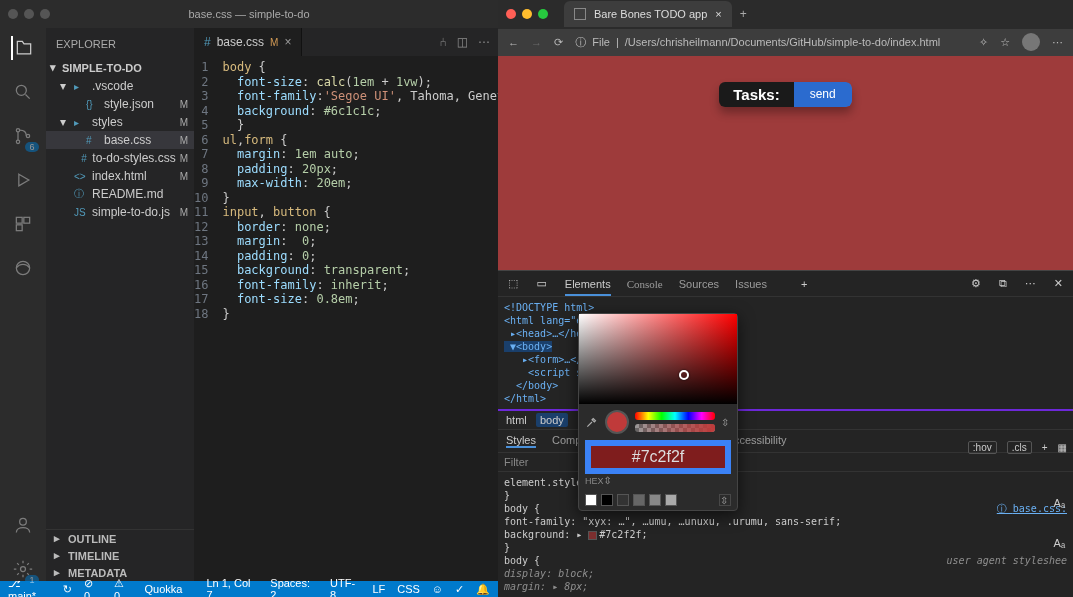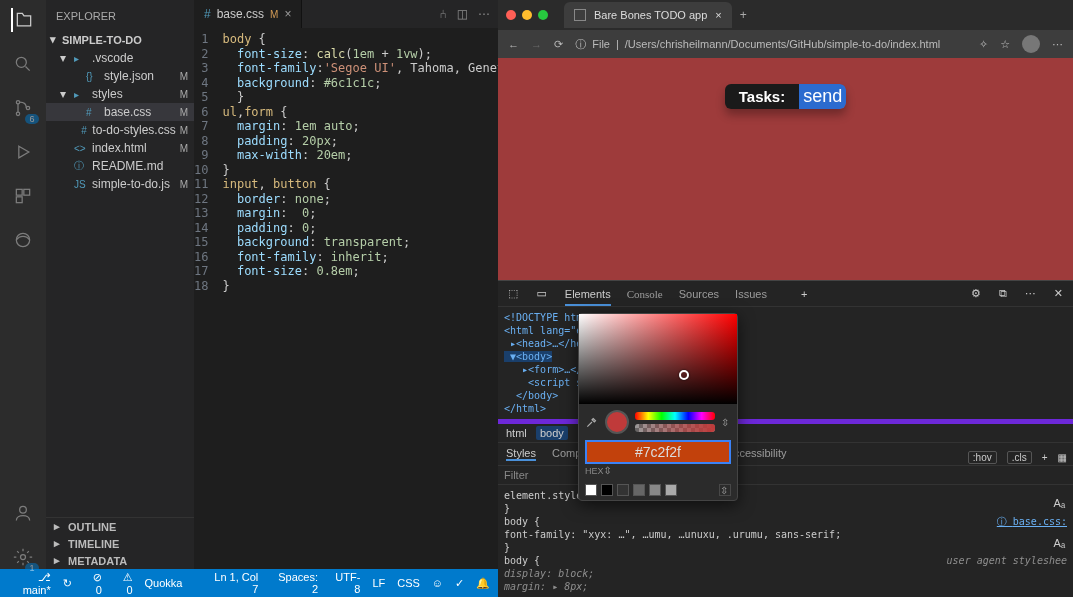--- a/index.html
+++ b/index.html
@@ -37,47 +37,47 @@
 .gutter { text-align:right; color:#6e7681; padding:4px 10px 0 0; user-select:none; background:#1e1e1e;}
 .codebody{ padding:4px 0 0 4px; white-space:pre; color:#ccc;}
 .sel {color:#d7ba7d;}
 .prop{color:#9cdcfe;}
 .val{color:#b5cea8;}
 .str{color:#ce9178;}
 .pun{color:#ccc;}
 .num{color:#b5cea8;}
 .fn{color:#dcdcaa;}
 
-.status { height:28px; background:#007acc; color:#fff; display:flex; align-items:center; font-size:11px; padding:0 8px; gap:12px;text-align:right;}
+.status { height:16px; background:#007acc; color:#fff; display:flex; align-items:center; font-size:11px; padding:0 8px; gap:12px;}
 .status .spacer{flex:1;}
 
 
 .browser { flex:1; background:#2b2b2b; display:flex; flex-direction:column;}
 .br-tabs{height:32px; background:#2b2b2b; display:flex; align-items:center; padding-left:8px; gap:8px;}
 .br-traffic{display:flex; gap:6px;}
 .br-traffic span{width:10px;height:10px;border-radius:50%;}
 .br-traffic .r{background:#ff5f56;} .br-traffic .y{background:#ffbd2e;} .br-traffic .g{background:#27c93f;}
 .br-tab{background:#3d3d3d; height:26px; border-radius:6px 6px 0 0; display:flex; align-items:center; padding:0 10px; gap:8px; font-size:11px; color:#ddd; margin-left:8px;}
 .br-toolbar{height:30px;background:#3d3d3d;display:flex;align-items:center;gap:12px;padding:0 10px;font-size:11px;color:#bbb;}
 .br-url{flex:1;display:flex;align-items:center;gap:6px;}
 .page{height:235px;background:#9e3b3b;display:flex;justify-content:center;padding-top:26px;}
 .tasks{display:flex;height:25px;border-radius:6px;overflow:hidden;box-shadow:0 6px 10px rgba(0,0,0,.3);}
 .tasks .lab{background:#1a1a1a;color:#fff;padding:0 14px;display:flex;align-items:center;font-size:15px;font-weight:600;}
 .tasks input{border:none;width:180px;padding:0 10px;font-size:13px;}
-.tasks .send{background:#2b6bcf;color:#fff;padding:0 4px;display:flex;align-items:center;font-size:18px;cursor:pointer;border-radius:0 6px 6px 0; border:none; margin-left:0;}
+.tasks .send{background:#2b6bcf;color:#fff;padding:0 16px;display:flex;align-items:center;font-size:12px;cursor:pointer;border-radius:0 6px 6px 0; border:none; margin-left:0;}
 
 
 .devtools{flex:1;background:#242424;display:flex;flex-direction:column;position:relative;font-size:11px;color:#ccc;border-top:1px solid #444;}
 .dt-tabs{height:26px;display:flex;align-items:center;gap:18px;padding:0 10px;border-bottom:1px solid #333;}
 .dt-tabs .t{cursor:pointer; opacity:.7;}
 .dt-tabs .t.active{opacity:1;border-bottom:2px solid #4a90d9;padding-bottom:4px;}
 .dt-tabs .grow{flex:1;}
 .dt-dom{padding:4px 6px;font-family:Menlo,monospace;font-size:10px;line-height:13px;color:#8bb;white-space:pre;}
 .dt-dom .tag{color:#6ab0f3;} .dt-dom .sel{background:#1a3f6b;}
-.breadcrumb{padding:3px 8px;border-top:5px solid #6d28d9;border-bottom:1px solid #333;}
+.breadcrumb{padding:3px 8px;border-top:2px solid #6d28d9;border-bottom:1px solid #333;}
 .dt-sub{display:flex;gap:16px;padding:4px 8px;border-bottom:1px solid #333;}
 .dt-sub .s{opacity:.7;cursor:pointer;} .dt-sub .s.active{opacity:1;border-bottom:2px solid #4a90d9;}
 .dt-extras{position:absolute;right:6px;top:170px;display:flex;gap:10px;font-size:10px;align-items:center;}
 .dt-extras .box{border:1px solid #555;padding:0 4px;border-radius:2px;}
 .styles-pane{padding:4px 6px;font-family:Menlo,monospace;font-size:10px;line-height:13px;}
 .styles-pane .file{float:right;color:#6ab0f3;text-decoration:underline;}
 .styles-pane .gray{color:#8e8e8e;font-style:italic;}
 .swatch{display:inline-block;width:9px;height:9px;vertical-align:middle;border:1px solid #555;margin-right:2px;}
 
 
@@ -85,34 +85,42 @@
 .picker .sat{height:90px; background:linear-gradient(to top, #000, transparent), linear-gradient(to right,#fff,#f00); position:relative;}
 .picker .sat .handle{position:absolute;width:10px;height:10px;border:2px solid #fff;border-radius:50%;left:100px;top:56px;box-shadow:0 0 2px #000;}
 .picker .row{display:flex;align-items:center;gap:6px;padding:6px;}
 .picker .eyedrop{width:14px;height:14px;opacity:.8;}
 .picker .bigsw{width:24px;height:24px;border-radius:50%;background:#c03a3a;border:2px solid #555;}
 .picker .sliders{flex:1;}
 .picker .hue{height:8px;border-radius:3px;background:linear-gradient(to right,red,yellow,lime,cyan,blue,magenta,red);margin-bottom:4px;position:relative;}
 .picker .alpha{height:8px;border-radius:3px;background:repeating-conic-gradient(#666 0 25%, #999 0 50%) 0/8px 8px;position:relative;}
 .picker .alpha::after{content:"";position:absolute;inset:0;background:linear-gradient(to right, transparent, #c03a3a);border-radius:3px;}
 .picker .hexbox{display:flex;flex-direction:column;align-items:center;padding:0 6px 4px;}
-.picker .hexbox input{width:100%;background:#c2410c;border:2px solid #3b82f6;color:#ddd;text-align:center;padding:2px;font-size:14px;}
+.picker .hexbox input{width:100%;background:#7f1d1d;border:6px solid #3b82f6;color:#ddd;text-align:center;padding:2px;font-size:16px;}
 .picker .hexbox .lab{color:#888;font-size:9px;margin-top:2px;}
 .picker .swrow{display:flex;gap:4px;padding:4px 6px;}
 .picker .swrow span{width:12px;height:12px;border:1px solid #555;}
 .dropdown{width:10px;opacity:.7;cursor:pointer;}
 
 .ico-svg{width:20px;height:20px;stroke:#ccc;fill:none;stroke-width:1.5;}
 </style>
 </head>
 <body>
 
 <div class="workspace">
 
   <div class="vscode">
+    <div class="vs-title">
+      <div class="traffic">
+          <span></span>
+          <span></span>
+          <span></span>
+        </div>
+      <span>base.css — simple-to-do</span>
+    </div>
     <div class="vs-main">
       <div class="activity">
         <div class="ico active">
             <svg class="ico-svg" viewBox="0 0 24 24">
               <path d="M4 4h6l2 3h8v12H4z"></path>
             </svg>
           </div>
         <div class="ico">
             <svg class="ico-svg" viewBox="0 0 24 24">
               <circle cx="10" cy="10" r="6"></circle>
@@ -354,20 +362,21 @@
         <span class="box">:hov</span>
         <span class="box">.cls</span>
         <span>+</span>
         <span>▦</span>
       </div>
       <div class="styles-pane">
         <div>element.style {</div>
         <div>}</div>
         <div><span class="file">ⓘ <span>base.css:</span></span><span>body {</span></div>
         <div>  font-family:  "xyx: …", …umu, …unuxu, .urumu, sans-serif;</div>
+        <div><span>  background: ▸ </span><span class="swatch" style="background:#7c2f2f;"></span><span>#7c2f2f;</span></div>
         <div>}</div>
         <div><span class="gray" style="float:right;">user agent styleshee</span><span>body {</span></div>
         <div class="gray">  display: block;</div>
         <div class="gray">  margin: ▸ 8px;</div>
       </div>
       <div style="position:absolute;right:8px;bottom:88px;">Aₐ</div>
       <div style="position:absolute;right:8px;bottom:48px;">Aₐ</div>
     </div>
   </div>
 </div>

